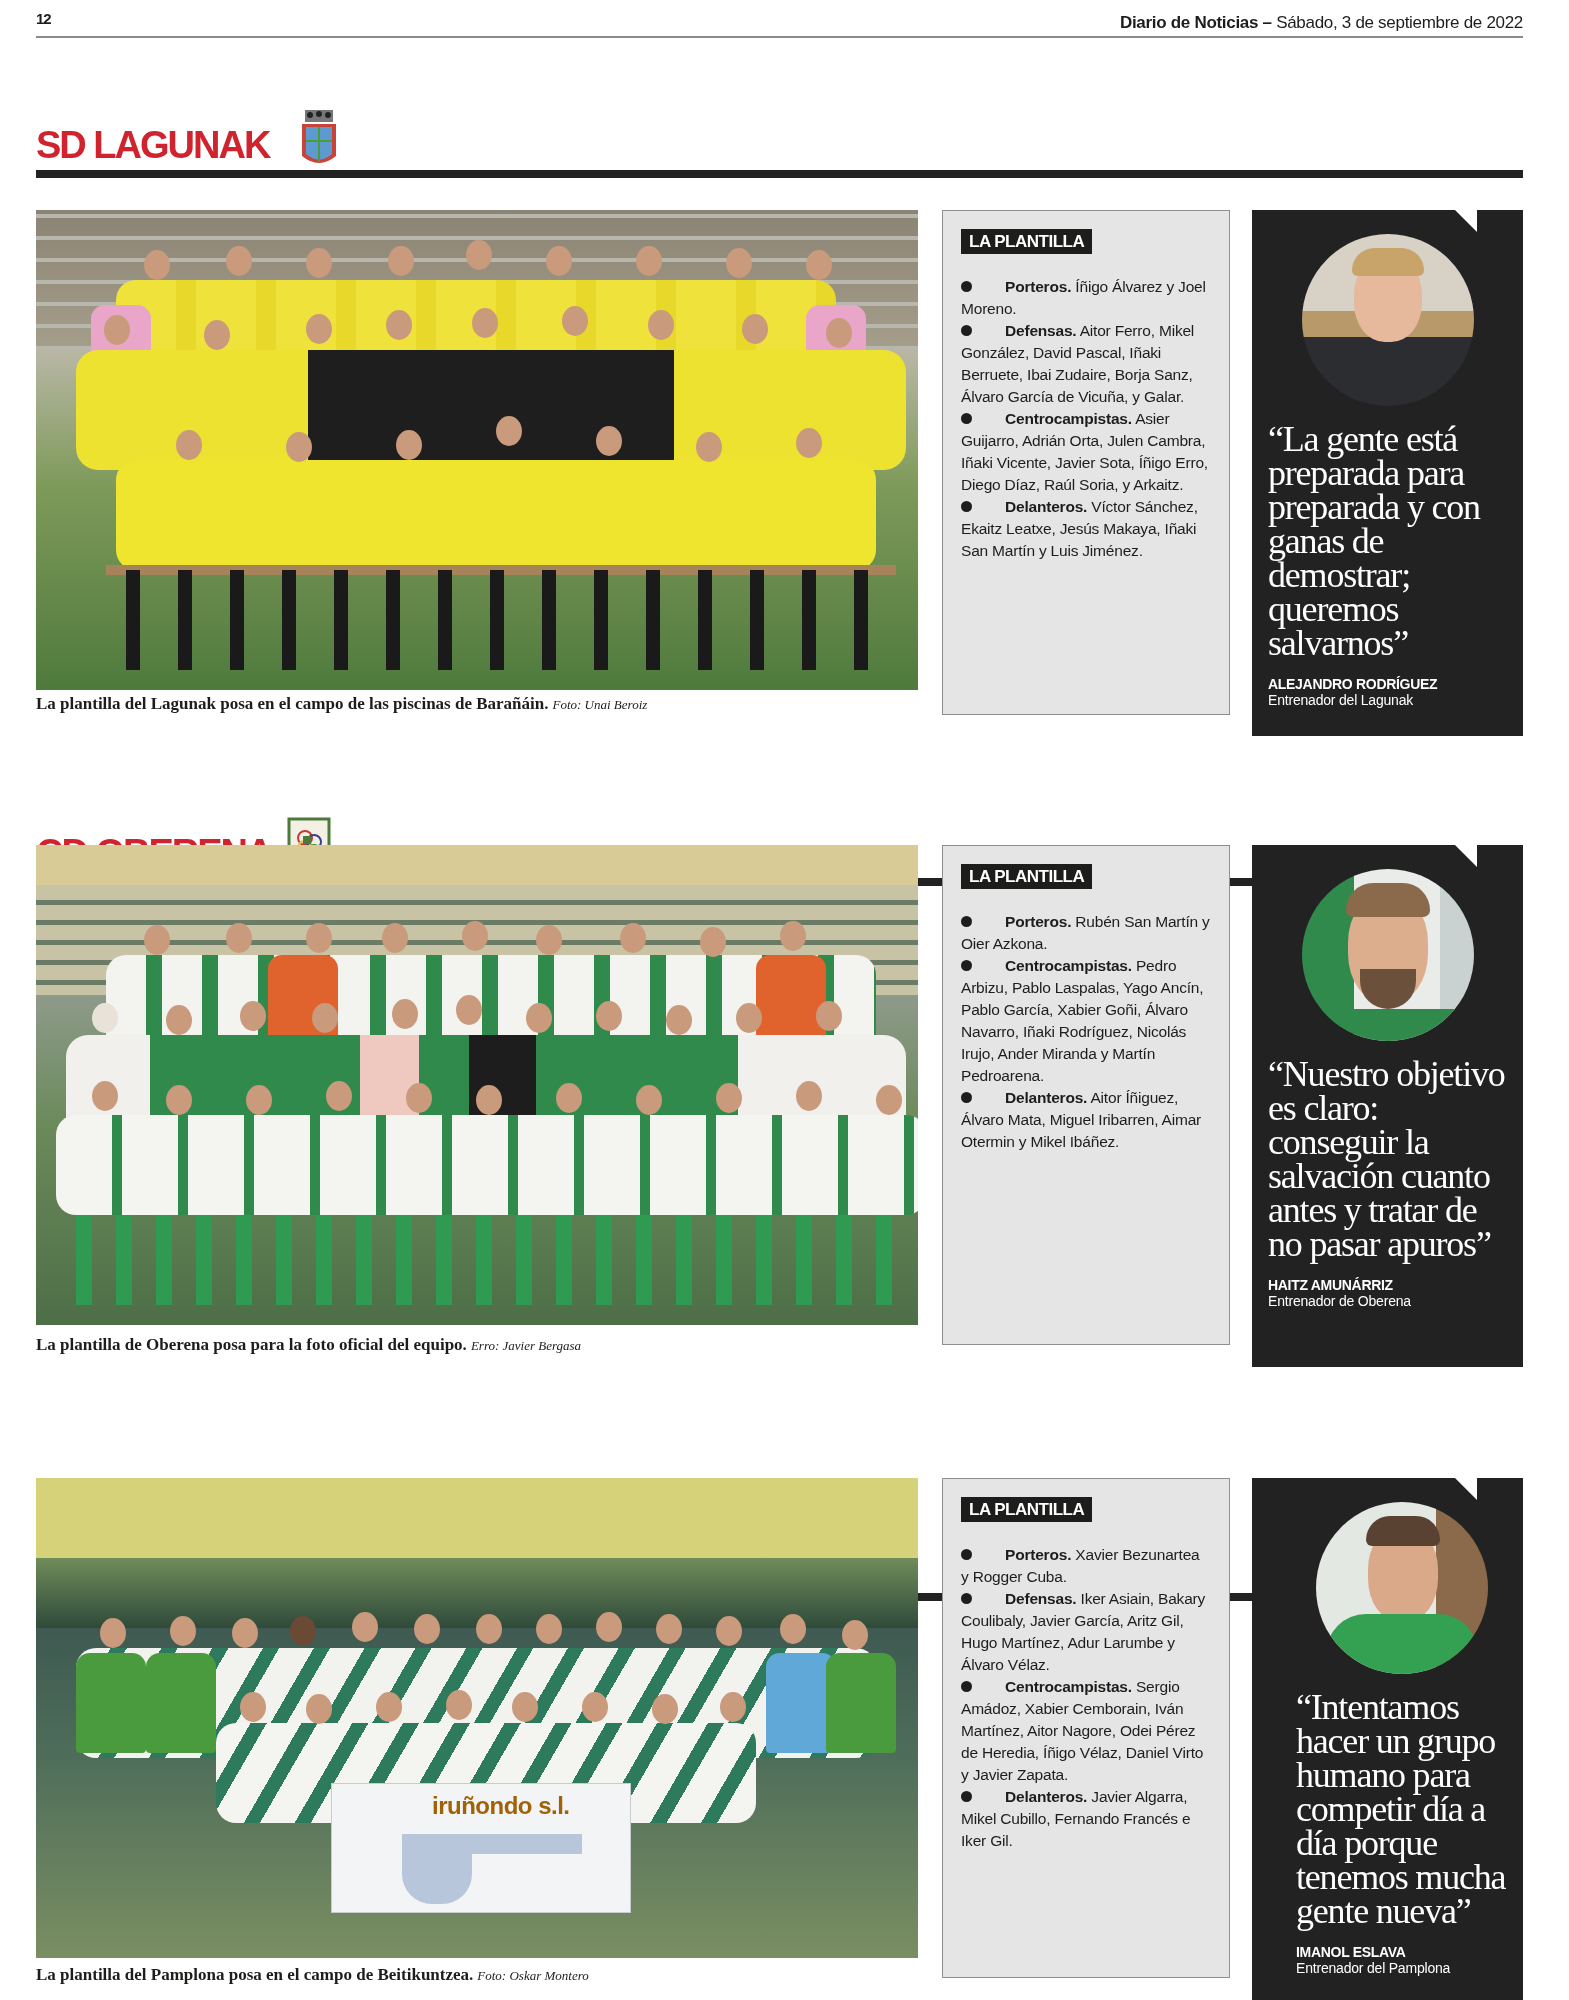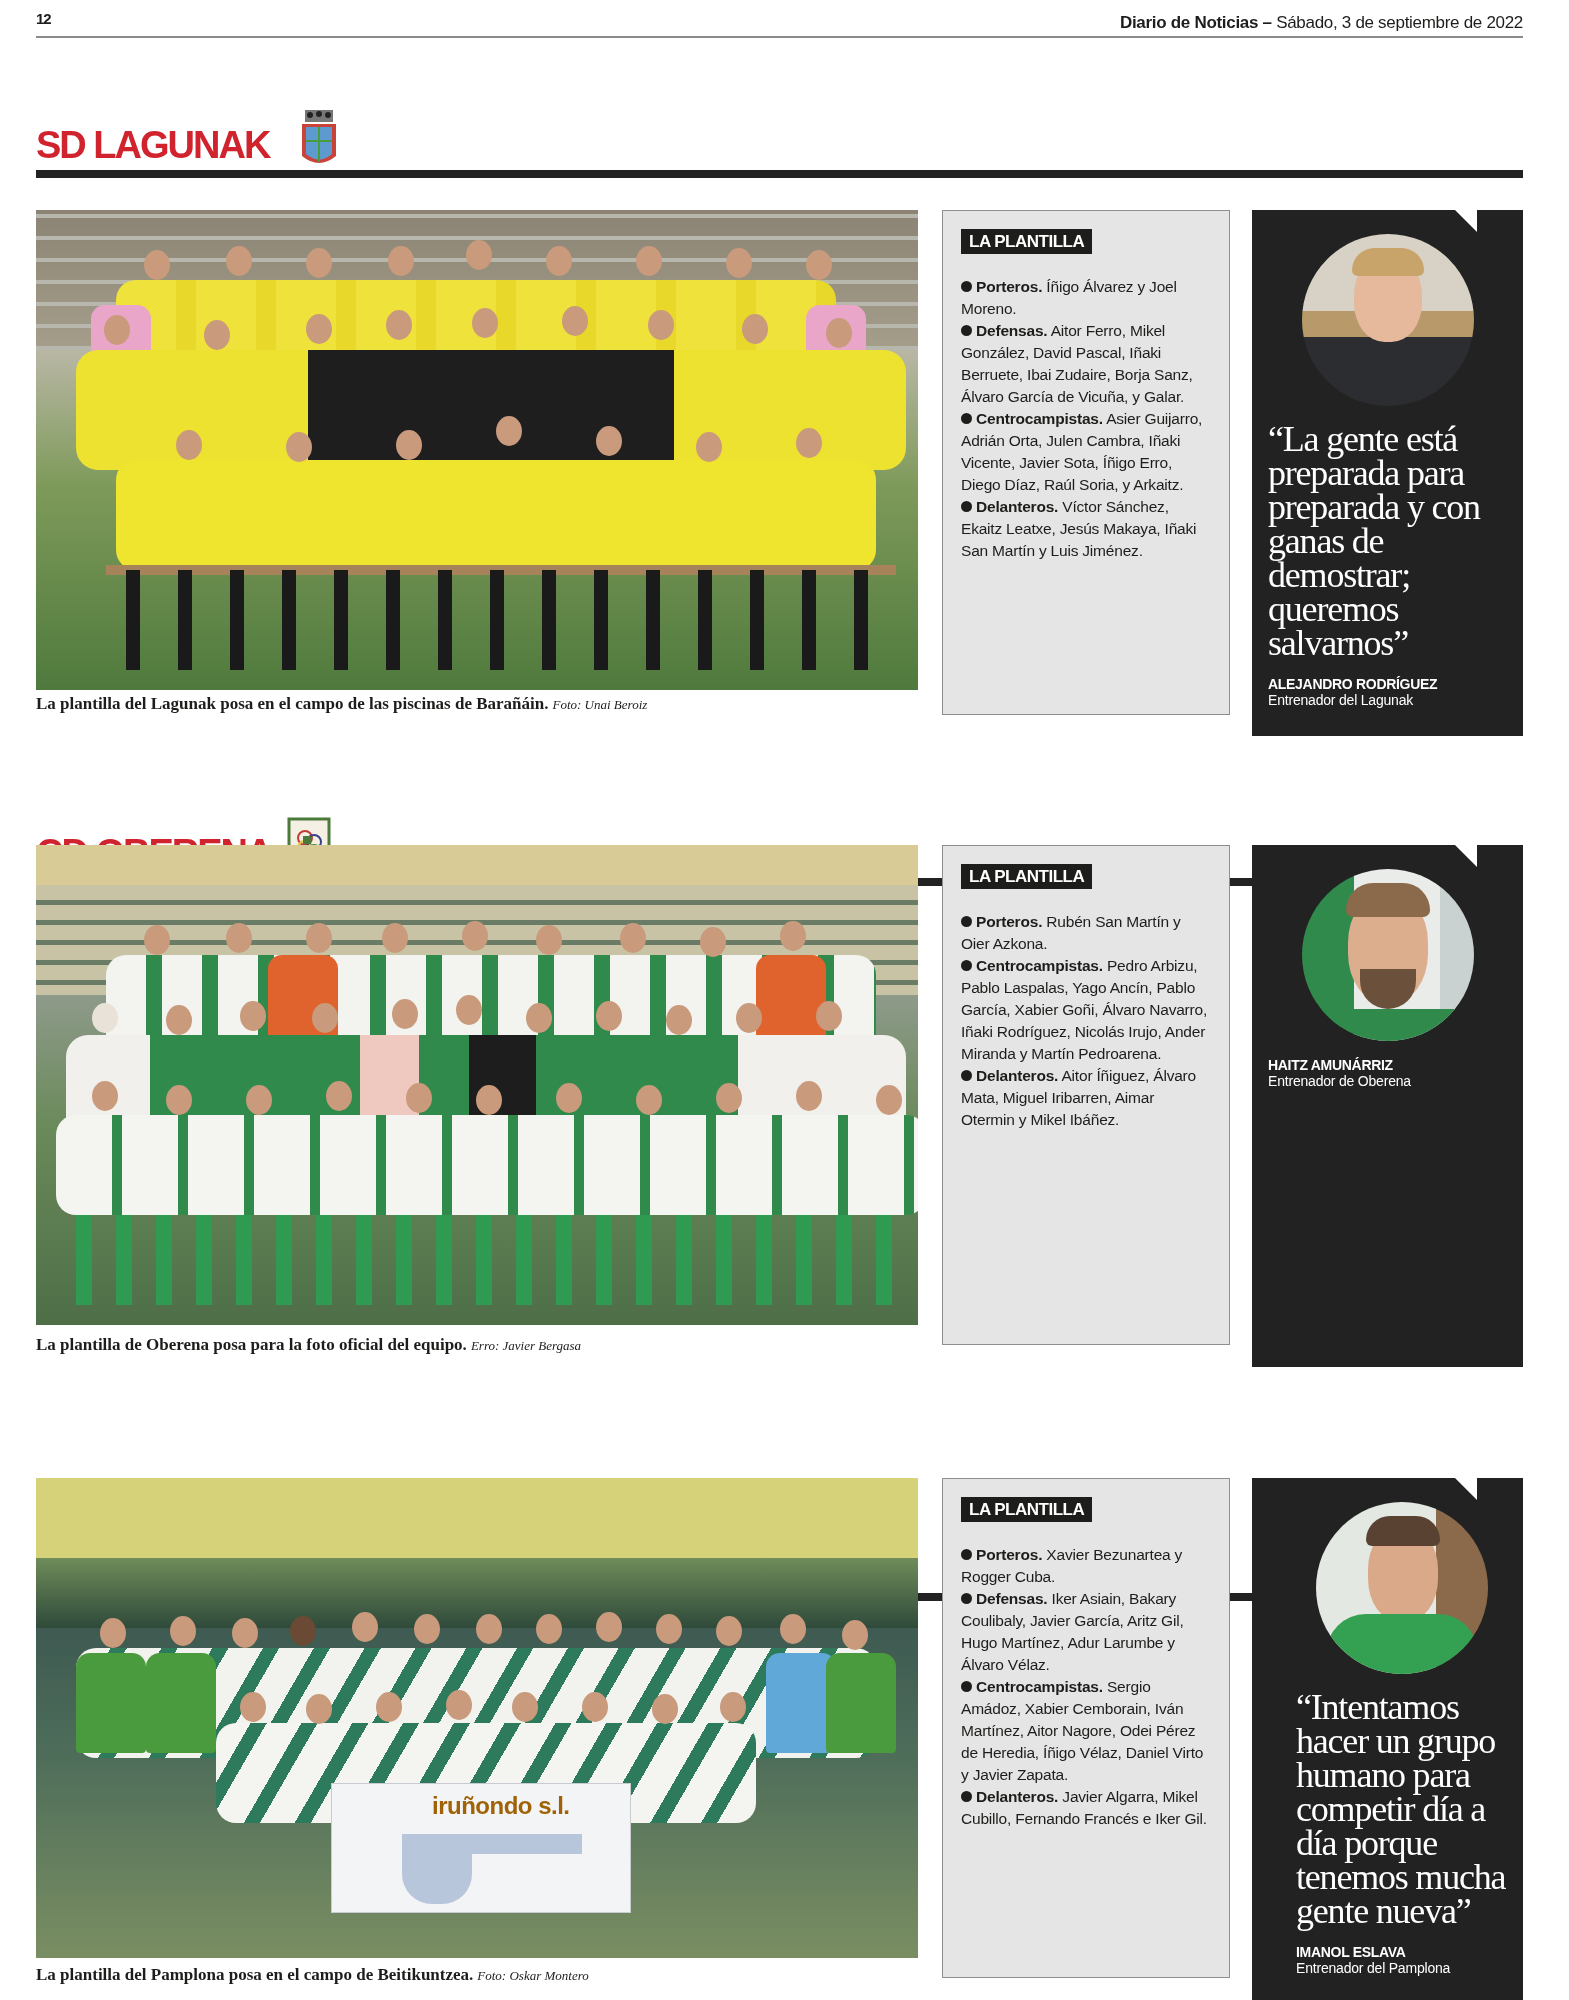--- a/index.html
+++ b/index.html
@@ -18,21 +18,21 @@
   .section-rule { position: absolute; left: 0; bottom: 0; width: 1487px; height: 8px; background: #222222; }
 
   .team-photo { position: absolute; left: 0; width: 882px; height: 480px; overflow: hidden; }
   .photo-caption { position: absolute; left: 0; width: 900px; font-family: "Liberation Serif", serif; font-weight: bold; font-size: 17px; color: #1d1d1b; }
   .photo-credit { font-weight: normal; font-style: italic; font-size: 13px; margin-left: 4px; }
 
   .roster-box { position: absolute; left: 906px; width: 288px; border: 1.5px solid #8f8f8f; background: #e5e5e5; padding: 18px 18px; }
   .roster-tag { display: inline-block; background: #1d1d1b; color: #fff; font-weight: bold; font-size: 17px; padding: 3px 8px 2px 8px; letter-spacing: -0.5px; margin-bottom: 22px; }
   .roster-group { font-size: 15.5px; line-height: 22px; color: #1d1d1b; letter-spacing: -0.2px; }
   .roster-group .bullet { display: inline-block; width: 11px; height: 11px; border-radius: 50%; background: #1d1d1b; margin-right: 4px; vertical-align: 0px; }
-  .roster-group .pos { font-weight: bold; }
+  .roster-group .pos { font-weight: bold; margin-left: 29px; }
 
   .quote-box { position: absolute; left: 1216px; width: 271px; background: #222222; color: #fff; padding: 0 16px; }
   .quote-notch { position: absolute; right: 46px; top: 0; width: 0; height: 0; border-left: 22px solid transparent; border-top: 22px solid #ffffff; }
   .coach-photo { position: relative; margin: 24px auto 0 auto; width: 172px; height: 172px; border-radius: 50%; overflow: hidden; }
   .quote-text { margin-top: 16px; font-family: "Liberation Serif", serif; font-size: 36px; line-height: 34px; letter-spacing: -1.2px; color: #fff; }
   .coach-name { margin-top: 16px; font-weight: bold; font-size: 14px; letter-spacing: -0.3px; }
   .coach-role { font-size: 14px; letter-spacing: -0.2px; }
 
   
   .sky { position: absolute; left: 0; top: 0; width: 100%; }
@@ -195,20 +195,21 @@
   </div>
 
   <div class="quote-box" style="top:0;height:522px;">
     <div class="quote-notch"></div>
     <div class="coach-photo" style="background:linear-gradient(90deg,#2f8a4b 0 30%,#e9ece8 30% 80%,#c9d2d0 80%);">
       <div style="position:absolute;left:46px;top:24px;width:80px;height:110px;border-radius:45%;background:#dcae8e;"></div>
       <div style="position:absolute;left:44px;top:14px;width:84px;height:34px;border-radius:40px 40px 10px 10px;background:#8a6a4a;"></div>
       <div style="position:absolute;left:58px;top:100px;width:56px;height:40px;border-radius:0 0 30px 30px;background:#6b513c;"></div>
       <div style="position:absolute;left:20px;top:140px;width:132px;height:40px;background:#2f8a4b;"></div>
     </div>
+    <div class="quote-text">“Nuestro objetivo es claro: conseguir la salvación cuanto antes y tratar de no pasar apuros”</div>
     <div class="coach-name">HAITZ AMUNÁRRIZ</div>
     <div class="coach-role">Entrenador de Oberena</div>
   </div>
 </div>
 
 <div class="section-head section" style="top:1361px;">
   <div class="section-title">CD PAMPLONA</div>
   <svg class="crest" style="left:290px;" viewBox="0 0 46 64">
     <path d="M23 2 Q30 10 23 16 Q18 10 23 2 Z" fill="#d0232e"></path>
     <path d="M6 18 H40 V44 Q23 62 6 44 Z" fill="#f2f0e6" stroke="#555" stroke-width="1.5"></path>

